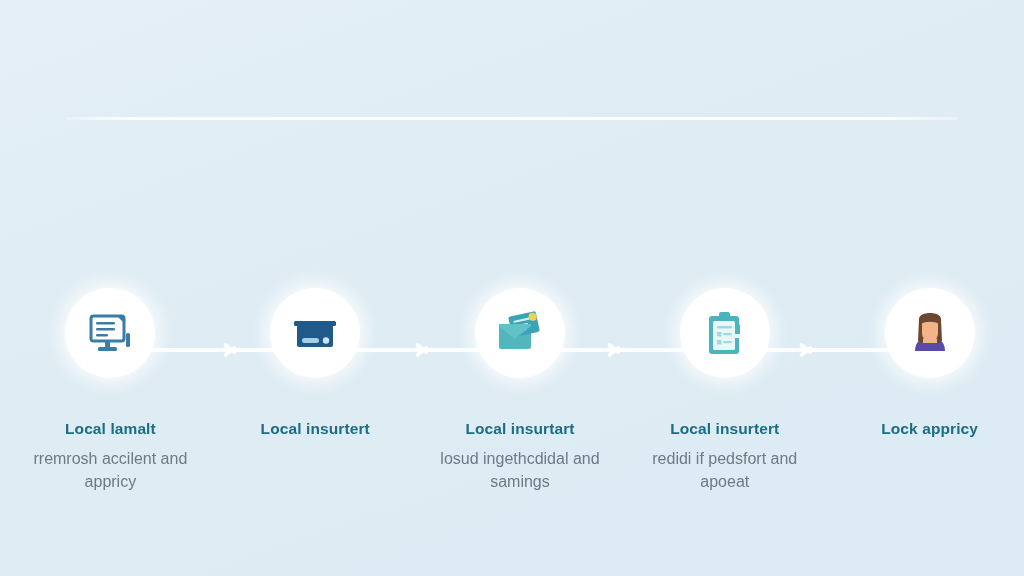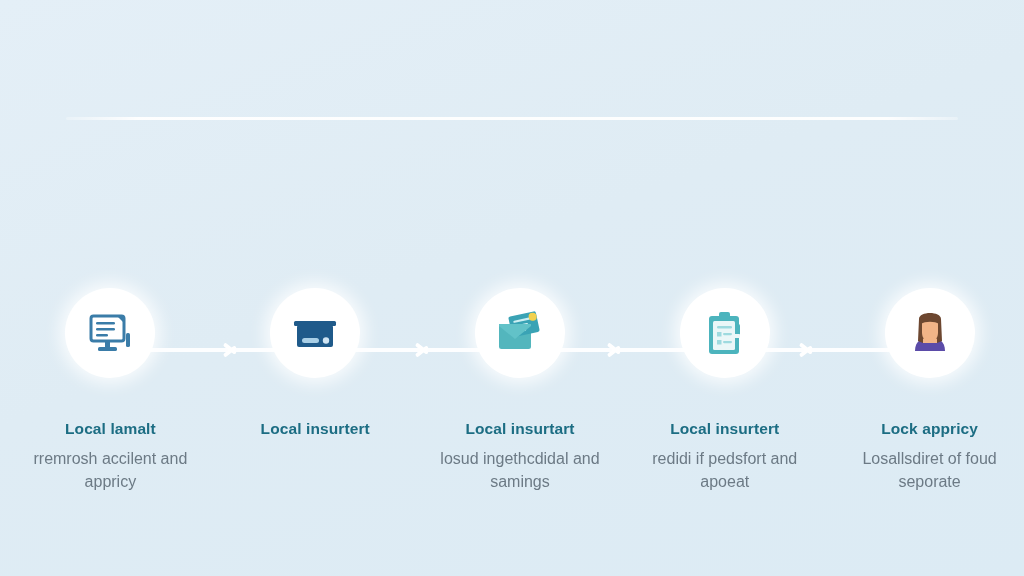--- a/index.html
+++ b/index.html
@@ -232,18 +232,17 @@
             <svg class="icon-svg" width="52" height="52" viewBox="0 0 52 52">
               <path d="M11 44 C11 34 18 30 26 30 C34 30 41 34 41 44 Z" fill="#5b4ba8"></path>
               <path d="M15 12 C15 4 37 4 37 12 L38 34 L33 36 L19 36 L14 34 Z" fill="#6d4730"></path>
               <path d="M18 16 C18 8 34 8 34 16 L34 26 C34 32 29 35 26 35 C23 35 18 32 18 26 Z" fill="#f2b488"></path>
               <path d="M17 10 C20 6 32 6 35 10 L35 17 C31 14 21 14 17 17 Z" fill="#6d4730"></path>
               <path d="M26 30 C22 30 20 31 19 32 L19 36 L33 36 L33 32 C32 31 30 30 26 30 Z" fill="#f2b488"></path>
             </svg>
           </span>
         </div>
         <div class="step-head">Lock appricy</div>
-        <div class="step-body">Losallsdiret of foud seporate</div>
       </div>
 
     </div>
   </div>
 </div>
 
 </body></html>

